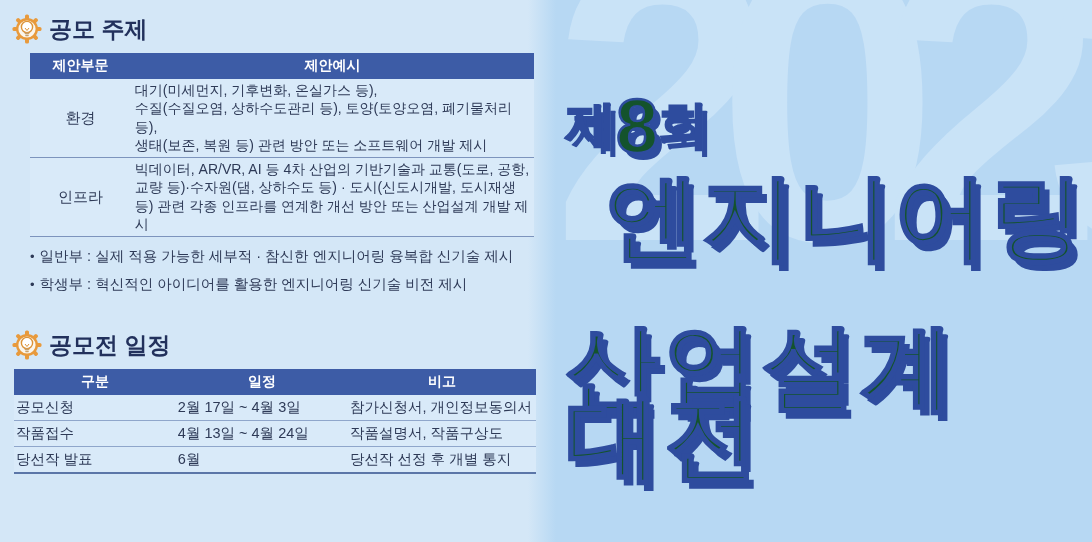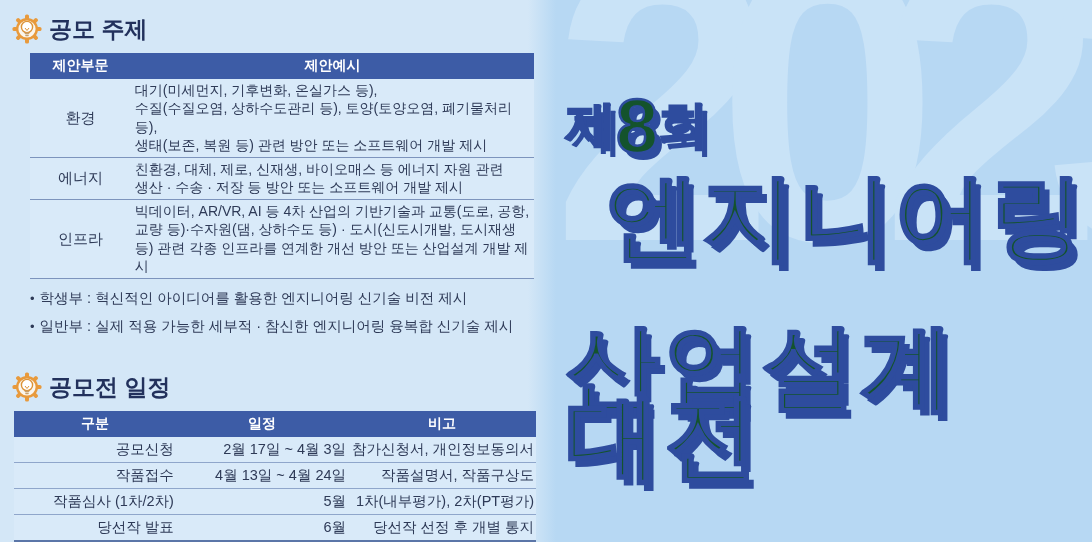--- a/index.html
+++ b/index.html
@@ -97,21 +97,21 @@
     padding: 2px 4px;
     vertical-align: middle;
   }
   .theme-table td.cat { text-align: center; width: 20%; font-size: 15px; }
   .theme-table td.ex  { white-space: pre-line; }
 
   .sched-table td {
     background: #d9eaf9;
     border-bottom: 1px solid #8fa6cb;
     font-size: 14.5px;
-    text-align: right;
+    text-align: left;
     padding: 3px 2px;
     height: 23px;
   }
   .sched-table tr:last-child td { border-bottom: 2px solid #5b76a8; }
   .sched-table .c1 { width: 31%; font-family: Liberation Mono, monospace; }
   .sched-table .c2 { width: 33%; }
   .sched-table .c3 { width: 36%; }
 
   .notes { margin: 10px 0 0 18px; list-style: none; }
   .notes li {
@@ -172,34 +172,29 @@
           </tr>
         </thead>
         <tbody>
           <tr>
             <td class="cat">환경</td>
             <td class="ex">대기(미세먼지, 기후변화, 온실가스 등),
 수질(수질오염, 상하수도관리 등), 토양(토양오염, 폐기물처리 등),
 생태(보존, 복원 등) 관련 방안 또는 소프트웨어 개발 제시</td>
           </tr>
           <tr>
-            <td class="cat">에너지</td>
-            <td class="ex">친환경, 대체, 제로, 신재생, 바이오매스 등 에너지 자원 관련
-생산 · 수송 · 저장 등 방안 또는 소프트웨어 개발 제시</td>
-          </tr>
-          <tr>
             <td class="cat">인프라</td>
             <td class="ex">빅데이터, AR/VR, AI 등 4차 산업의 기반기술과 교통(도로, 공항, 교량 등)·수자원(댐, 상하수도 등) · 도시(신도시개발, 도시재생 등) 관련 각종 인프라를 연계한 개선 방안 또는 산업설계 개발 제시</td>
           </tr>
         </tbody>
       </table>
 
       <ul class="notes">
+        <li><span class="bullet">•</span><span>일반부 : 실제 적용 가능한 세부적 · 참신한 엔지니어링 융복합 신기술 제시</span></li>
         <li><span class="bullet">•</span><span>학생부 : 혁신적인 아이디어를 활용한 엔지니어링 신기술 비전 제시</span></li>
-        <li><span class="bullet">•</span><span>일반부 : 실제 적용 가능한 세부적 · 참신한 엔지니어링 융복합 신기술 제시</span></li>
       </ul>
     </div>
 
     <div class="schedule-section">
       <div class="section-heading">
         <span class="icon">
           <svg width="30" height="30" viewBox="0 0 30 30">
             <g fill="#e89a3c">
               <rect x="13" y="0.5" width="4" height="7" rx="1.6"></rect>
               <rect x="13" y="0.5" width="4" height="7" rx="1.6" transform="rotate(45 15 15)"></rect>
@@ -234,25 +229,20 @@
             <td>공모신청</td>
             <td>2월 17일 ~ 4월 3일</td>
             <td>참가신청서, 개인정보동의서</td>
           </tr>
           <tr>
             <td>작품접수</td>
             <td>4월 13일 ~ 4월 24일</td>
             <td>작품설명서, 작품구상도</td>
           </tr>
           <tr>
-            <td>작품심사 (1차/2차)</td>
-            <td>5월</td>
-            <td>1차(내부평가), 2차(PT평가)</td>
-          </tr>
-          <tr>
             <td>당선작 발표</td>
             <td>6월</td>
             <td>당선작 선정 후 개별 통지</td>
           </tr>
 
         </tbody>
       </table>
 
     </div>
 

